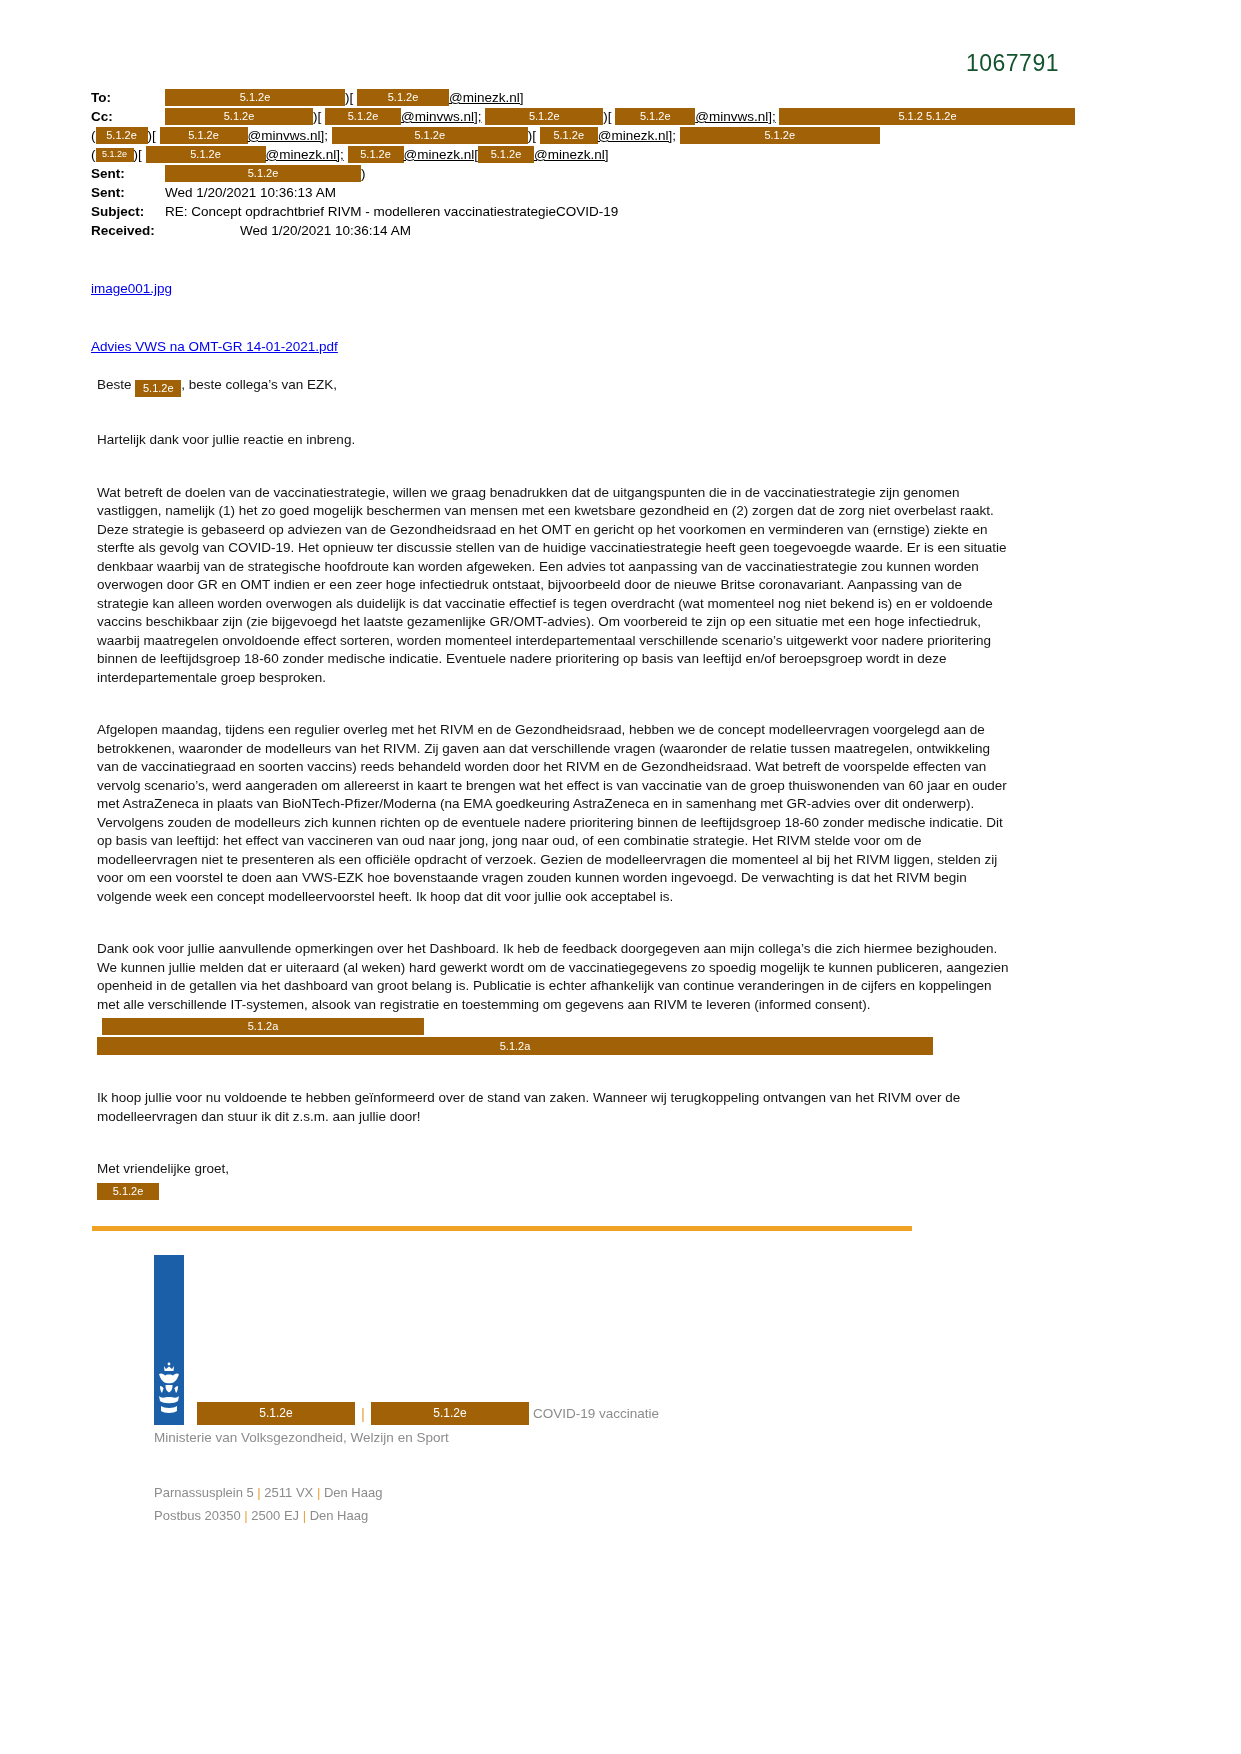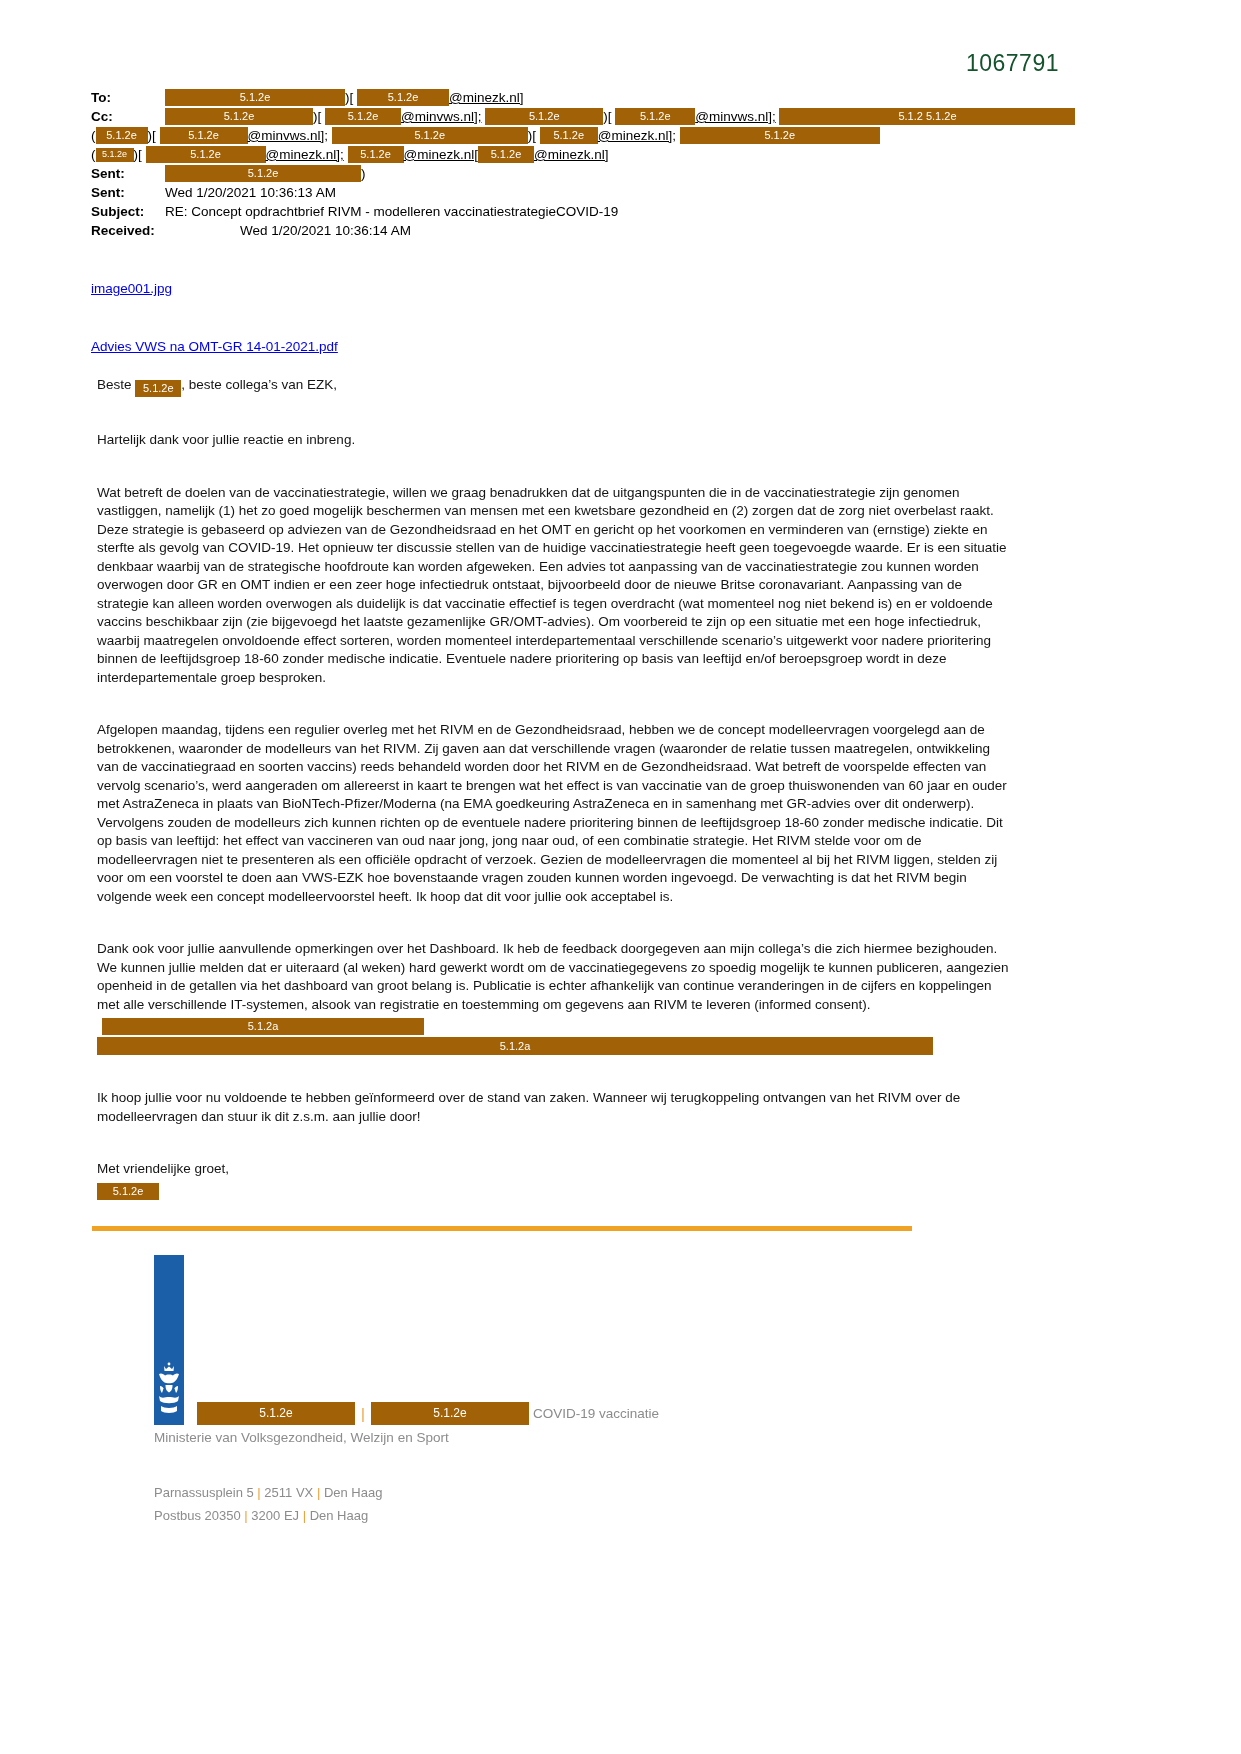--- a/index.html
+++ b/index.html
@@ -166,17 +166,17 @@
       <div class="logo-right">
         <span class="redact fbox">5.1.2e</span>
         <span class="pipe">|</span>
         <span class="redact fbox">5.1.2e</span>
         <span class="role-text">COVID-19 vaccinatie</span>
       </div>
     </div>
     <div class="ministry">Ministerie van Volksgezondheid, Welzijn en Sport</div>
     <div class="dept-block">
       <div class="dept-line"><span>Parnassusplein 5</span><span class="pipe"> | </span><span>2511 VX</span><span class="pipe"> | </span><span>Den Haag</span></div>
-      <div class="dept-line"><span>Postbus 20350</span><span class="pipe"> | </span><span>3200 EJ</span><span class="pipe"> | </span><span>Den Haag</span></div>
+      <div class="dept-line"><span>Postbus 20350</span><span class="pipe"> | </span><span>2500 EJ</span><span class="pipe"> | </span><span>Den Haag</span></div>
     </div>
   </div>
 
 </div>
 
 </body></html>

